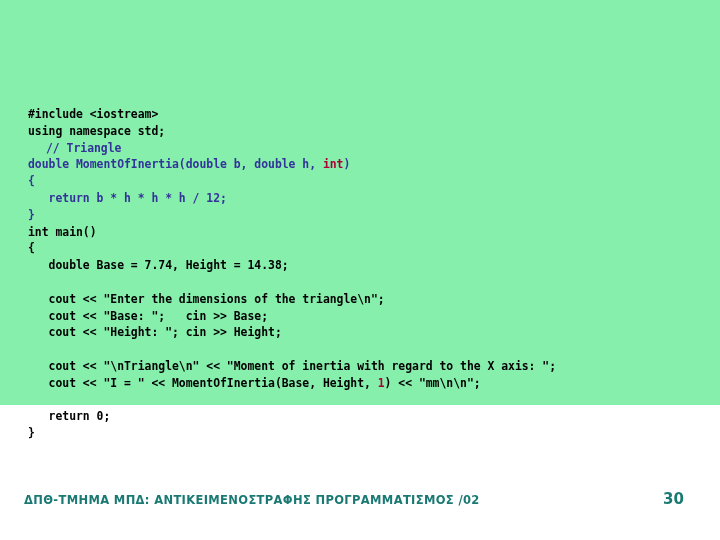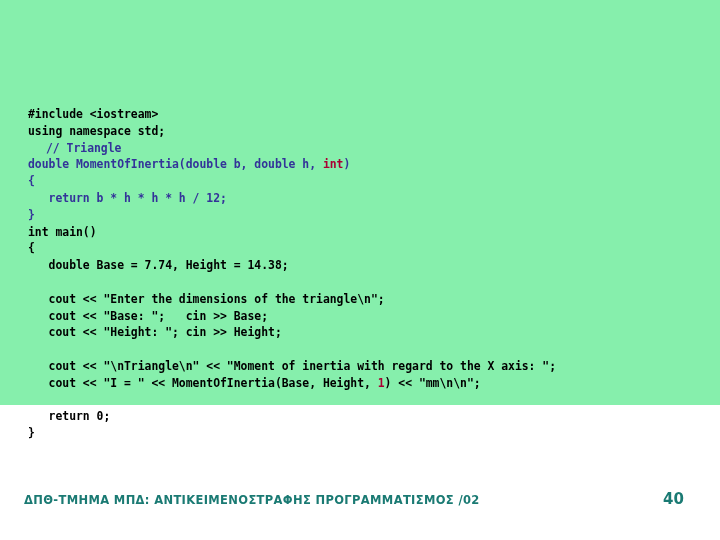--- a/index.html
+++ b/index.html
@@ -84,16 +84,16 @@
 </style>
 </head>
 <body>
 
 <div id="slide">
 
   <div id="code-block"><div class="code-line"><span class="tok-plain">#include &lt;iostream&gt;</span></div><div class="code-line"><span class="tok-plain">using namespace std;</span></div><div class="code-line"><span class="tok-comment">// Triangle</span></div><div class="code-line"><span class="tok-navy">double MomentOfInertia(double b, double h, </span><span class="tok-red">int</span><span class="tok-navy">)</span></div><div class="code-line"><span class="tok-navy">{</span></div><div class="code-line"><span class="tok-navy">   return b * h * h * h / 12;</span></div><div class="code-line"><span class="tok-navy">}</span></div><div class="code-line"><span class="tok-plain">int main()</span></div><div class="code-line"><span class="tok-plain">{</span></div><div class="code-line"><span class="tok-plain">   double Base = 7.74, Height = 14.38;</span></div><div class="code-line blank">&nbsp;</div><div class="code-line"><span class="tok-plain">   cout &lt;&lt; "Enter the dimensions of the triangle\n";</span></div><div class="code-line"><span class="tok-plain">   cout &lt;&lt; "Base: ";   cin &gt;&gt; Base;</span></div><div class="code-line"><span class="tok-plain">   cout &lt;&lt; "Height: "; cin &gt;&gt; Height;</span></div><div class="code-line blank">&nbsp;</div><div class="code-line"><span class="tok-plain">   cout &lt;&lt; "\nTriangle\n" &lt;&lt; "Moment of inertia with regard to the X axis: ";</span></div><div class="code-line"><span class="tok-plain">   cout &lt;&lt; "I = " &lt;&lt; MomentOfInertia(Base, Height, </span><span class="tok-red">1</span><span class="tok-plain">) &lt;&lt; "mm\n\n";</span></div><div class="code-line blank">&nbsp;</div><div class="code-line"><span class="tok-plain">   return 0;</span></div><div class="code-line"><span class="tok-plain">}</span></div></div>
 
   <div id="footer-bar">
     <div id="footer-text">ΔΠΘ-ΤΜΗΜΑ ΜΠΔ: ΑΝΤΙΚΕΙΜΕΝΟΣΤΡΑΦΗΣ ΠΡΟΓΡΑΜΜΑΤΙΣΜΟΣ /02</div>
-    <div id="page-number">40</div>
+    <div id="page-number">30</div>
   </div>
 
 </div>
 
 </body></html>

